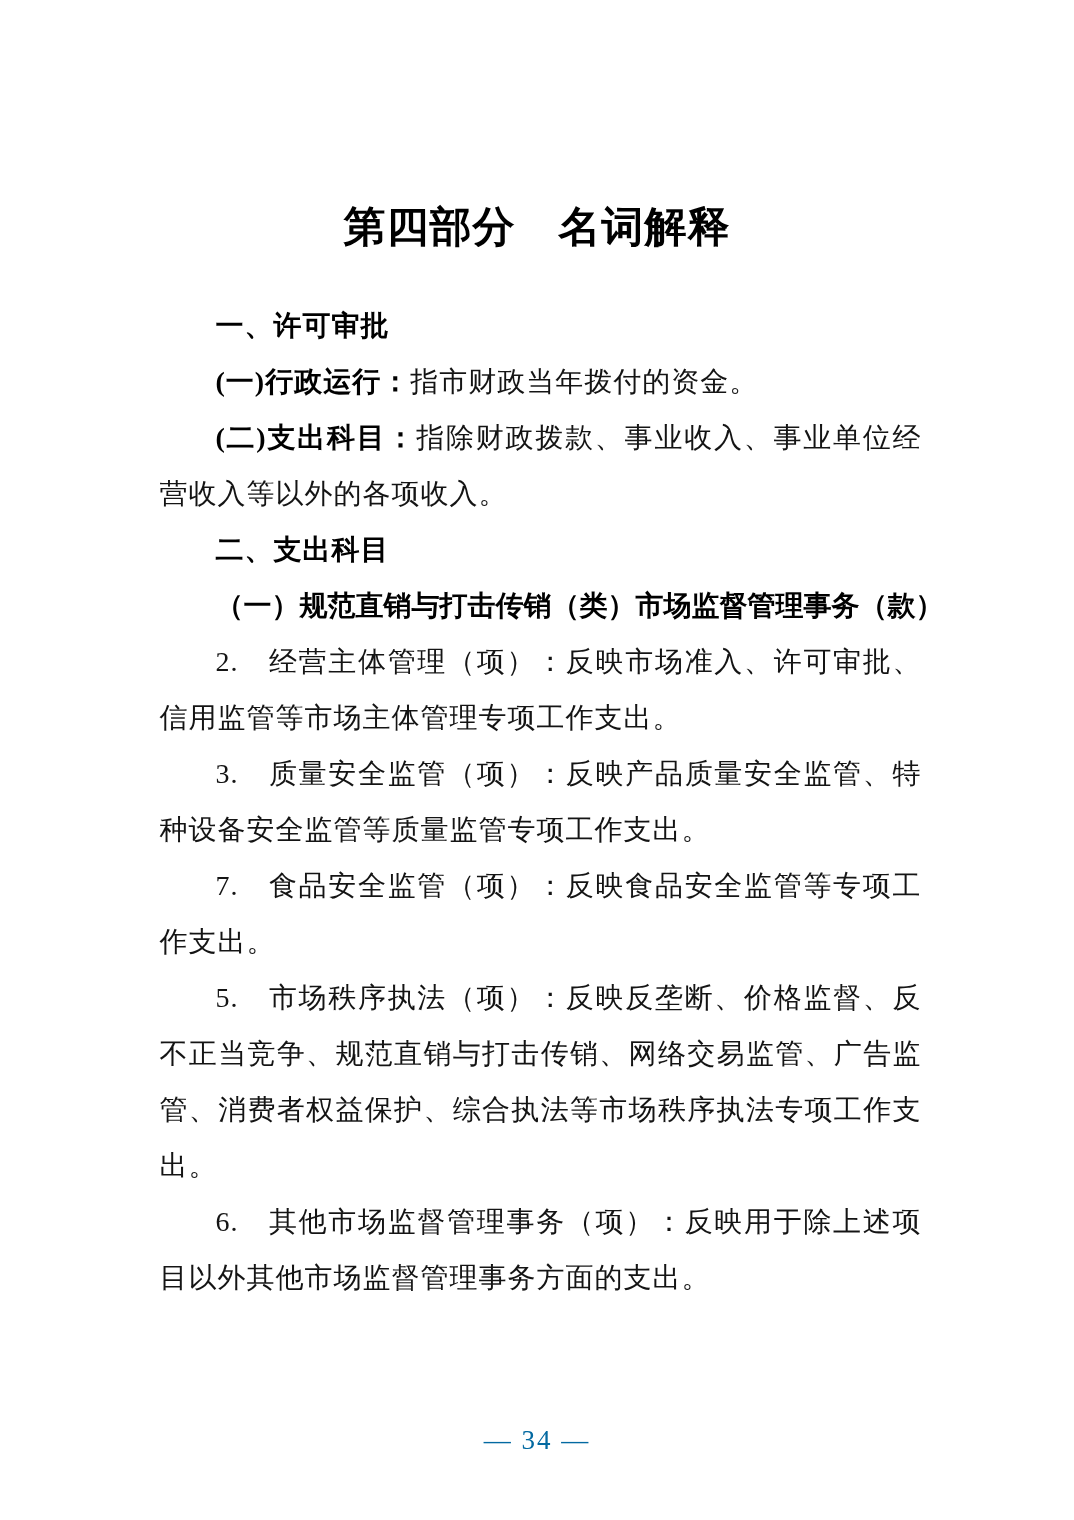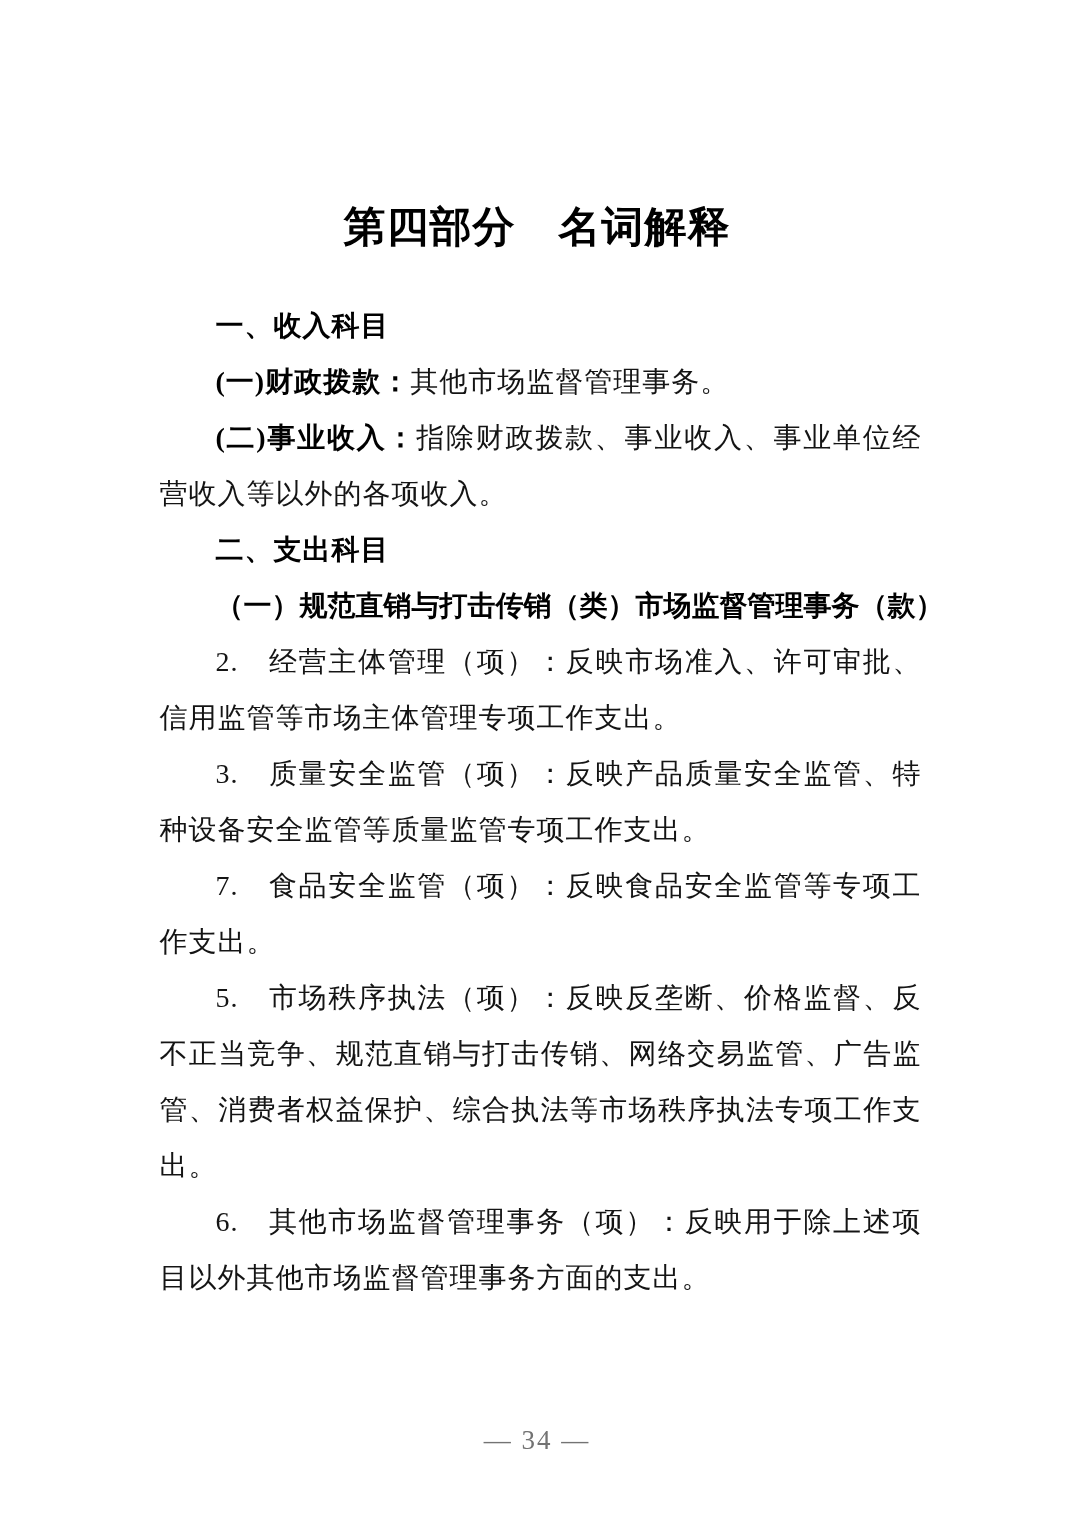--- a/index.html
+++ b/index.html
@@ -67,38 +67,38 @@
   }
   .page-footer {
     position: absolute;
     top: 1404px;
     left: 0;
     width: 100%;
     text-align: center;
     font-size: 27px;
     line-height: 40px;
     letter-spacing: 2px;
-    color: #737373;
+    color: #0369a1;
     font-family: "Liberation Serif", "DejaVu Serif", serif;
   }
 </style>
 </head>
 <body>
 
 <div class="page">
 
   <h1 class="doc-title">第四部分　名词解释</h1>
 
   <div class="doc-body">
 
-    <p class="section-heading">一、收入科目</p>
+    <p class="section-heading">一、许可审批</p>
 
-    <p><span class="term-lead">(一)财政拨款：</span><span>其他市场监督管理事务。</span></p>
+    <p><span class="term-lead">(一)行政运行：</span><span>指市财政当年拨付的资金。</span></p>
 
-    <p><span class="term-lead">(二)事业收入：</span><span>指除财政拨款、事业收入、事业单位经营收入等以外的各项收入。</span></p>
+    <p><span class="term-lead">(二)支出科目：</span><span>指除财政拨款、事业收入、事业单位经营收入等以外的各项收入。</span></p>
 
     <p class="section-heading">二、支出科目</p>
 
     <p class="sub-heading">（一）规范直销与打击传销（类）市场监督管理事务（款）</p>
 
 
     <p>2.　经营主体管理（项）：反映市场准入、许可审批、信用监管等市场主体管理专项工作支出。</p>
 
     <p>3.　质量安全监管（项）：反映产品质量安全监管、特种设备安全监管等质量监管专项工作支出。</p>
 

